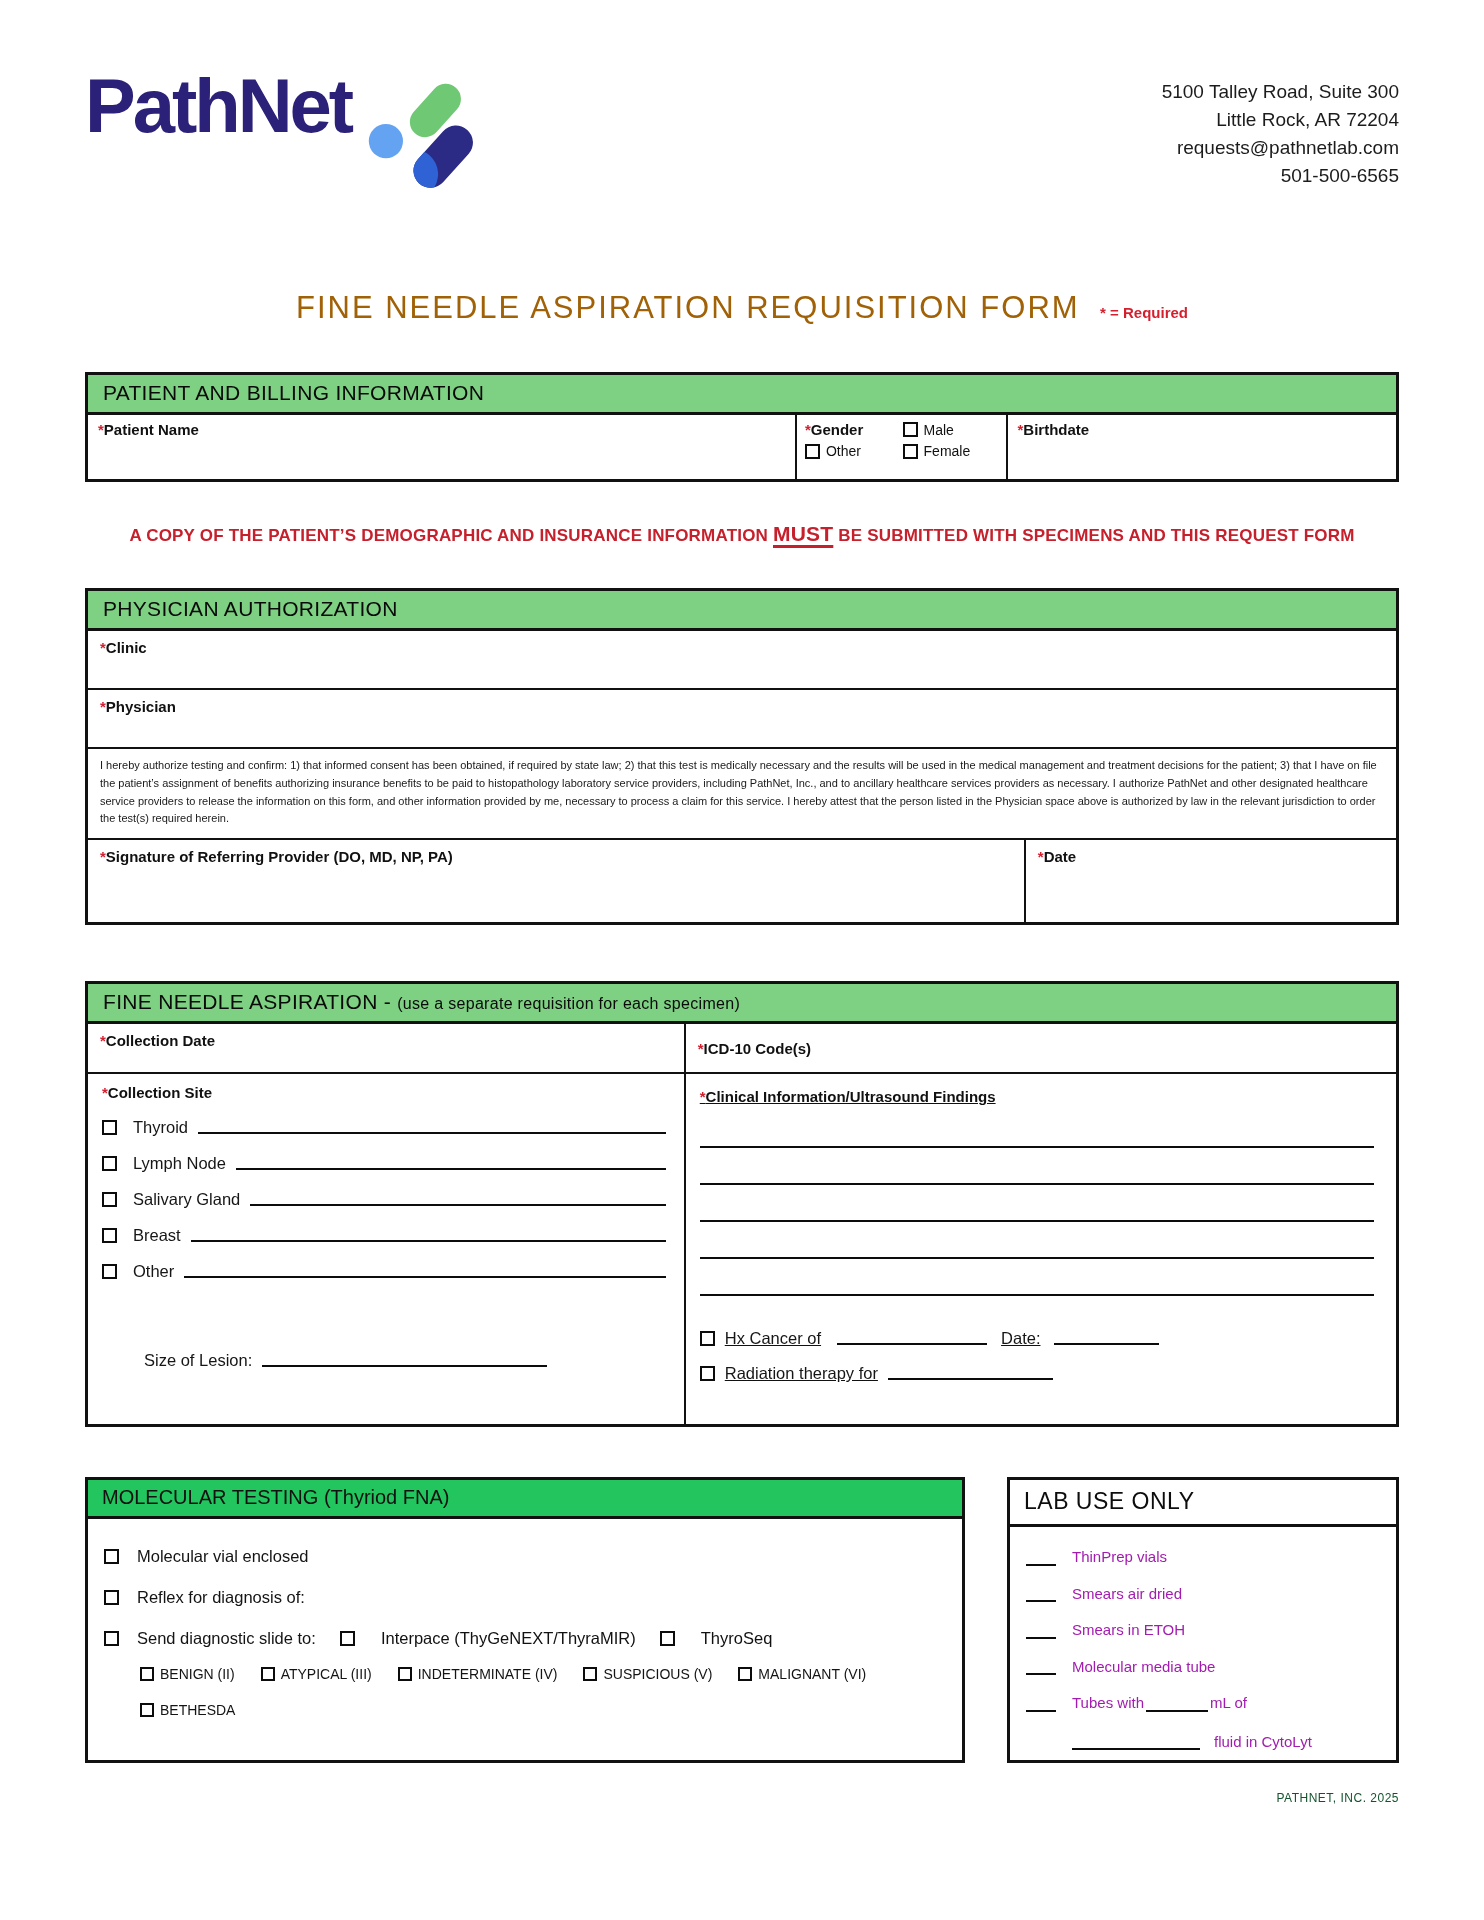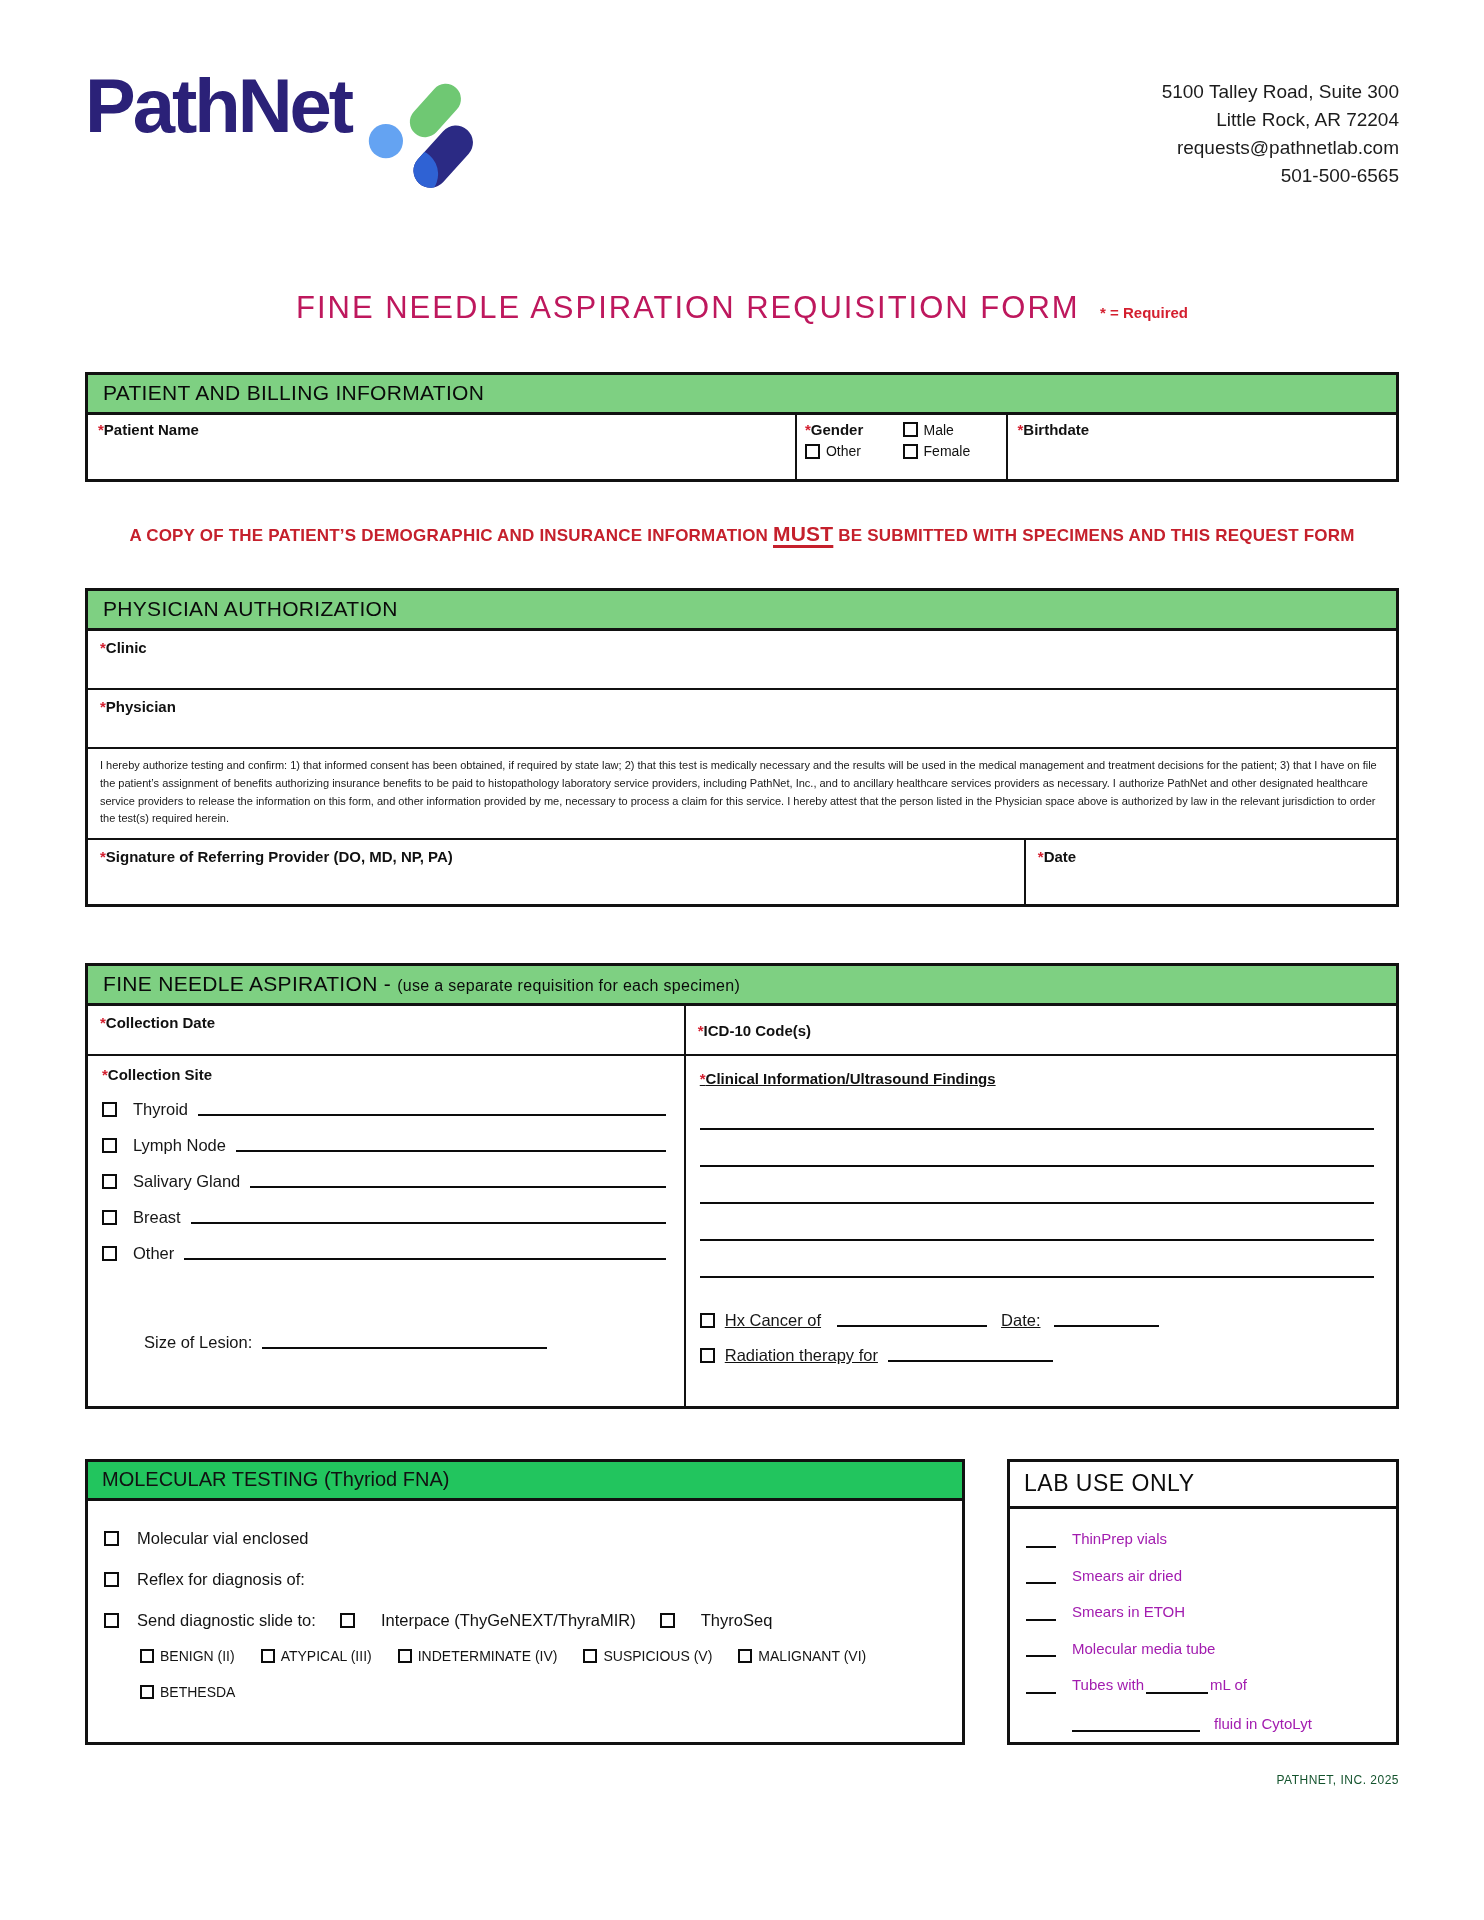--- a/index.html
+++ b/index.html
@@ -16,21 +16,21 @@
   .logo { display:flex; align-items:flex-start; }
   .logo-text {
     font-size:76px; font-weight:bold; color:#2b2178;
     letter-spacing:-3px; line-height:1.0;
   }
   .logo-icon { margin-left:16px; margin-top:4px; }
   .address { text-align:right; font-size:19px; line-height:28px; color:#1c1c1c; padding-top:10px; }
 
   
   .title-row { text-align:center; margin-top:92px; white-space:nowrap; }
-  .form-title { font-size:31px; font-weight:500; letter-spacing:2px; color:#be185d; }
+  .form-title { font-size:31px; font-weight:500; letter-spacing:2px; color:#a16207; }
   .required-note { font-size:15px; font-weight:bold; color:#d41f2f; margin-left:16px; }
 
   
   .content { margin:0 85px; }
   .section { border:3px solid #111; }
   .green-bar {
     background:#7ed082; border-bottom:3px solid #111;
     padding:6px 15px 7px; font-size:21px; font-weight:500; letter-spacing:0.3px; color:#0a0a0a;
   }
   .lbl { font-size:15px; font-weight:bold; color:#111; }
@@ -51,21 +51,21 @@
   .gopt { display:flex; align-items:center; gap:6px; font-size:14px; font-weight:500; }
 
   
   .notice { text-align:center; margin-top:40px; font-size:17px; font-weight:600; color:#c5202c; letter-spacing:0.2px; }
   .notice .must { font-size:21px; font-weight:bold; text-decoration:underline; text-decoration-thickness:2.5px; text-underline-offset:4px; }
 
   
   .physician-section { margin-top:42px; }
   .row-clinic, .row-physician { height:59px; border-bottom:2.5px solid #111; padding:8px 12px; cursor:text; }
   .row-legal { border-bottom:2.5px solid #111; padding:8px 12px 10px; font-size:11px; line-height:1.62; color:#1a1a1a; }
-  .row-signature { display:flex; height:64px; }
+  .row-signature { display:flex; height:82px; }
   .sig-cell { flex:0 0 71.7%; border-right:2.5px solid #111; padding:8px 12px; cursor:text; }
   .date-cell { flex:1; padding:8px 12px; cursor:text; }
 
   
   .fna-section { margin-top:56px; }
   .fna-bar .sub { font-size:16px; font-weight:400; }
   .fna-row1 { display:flex; height:50px; border-bottom:2.5px solid #111; }
   .fna-row1 .c1 { flex:0 0 45.7%; border-right:2.5px solid #111; padding:8px 12px; cursor:text; }
   .fna-row1 .c2 { flex:1; padding:16px 12px; cursor:text; }
   .fna-row2 { display:flex; height:350px; }

